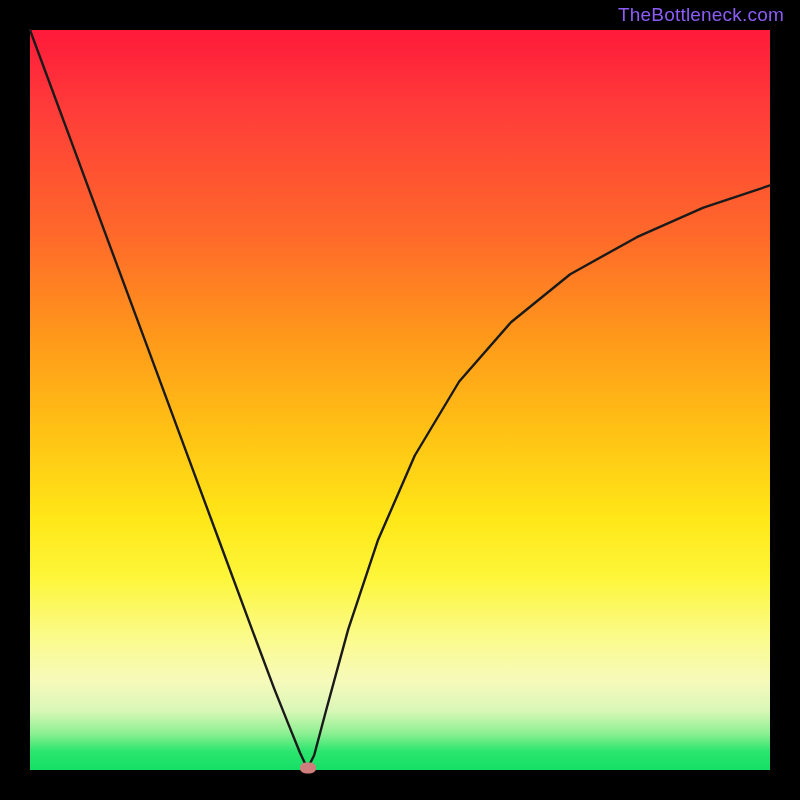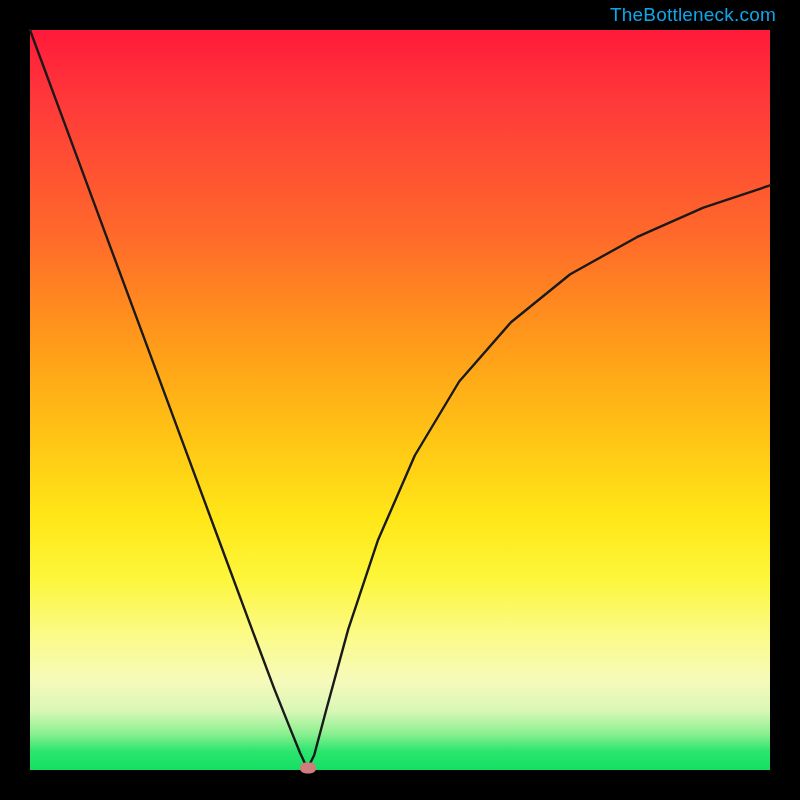--- a/index.html
+++ b/index.html
@@ -60,22 +60,22 @@
     position: absolute;
     width: 16px;
     height: 11px;
     background: #cf7d7d;
     border-radius: 6px / 5px;
     transform: translate(-50%, -50%);
   }
   .watermark {
     position: absolute;
     top: 4px;
-    right: 24px;
-    color: #0ea5e9;
+    right: 16px;
+    color: #8b5cf6;
     font-size: 19px;
     font-weight: 500;
     letter-spacing: 0.2px;
   }
 </style>
 </head>
 <body>
 
 <div class="frame">
 

